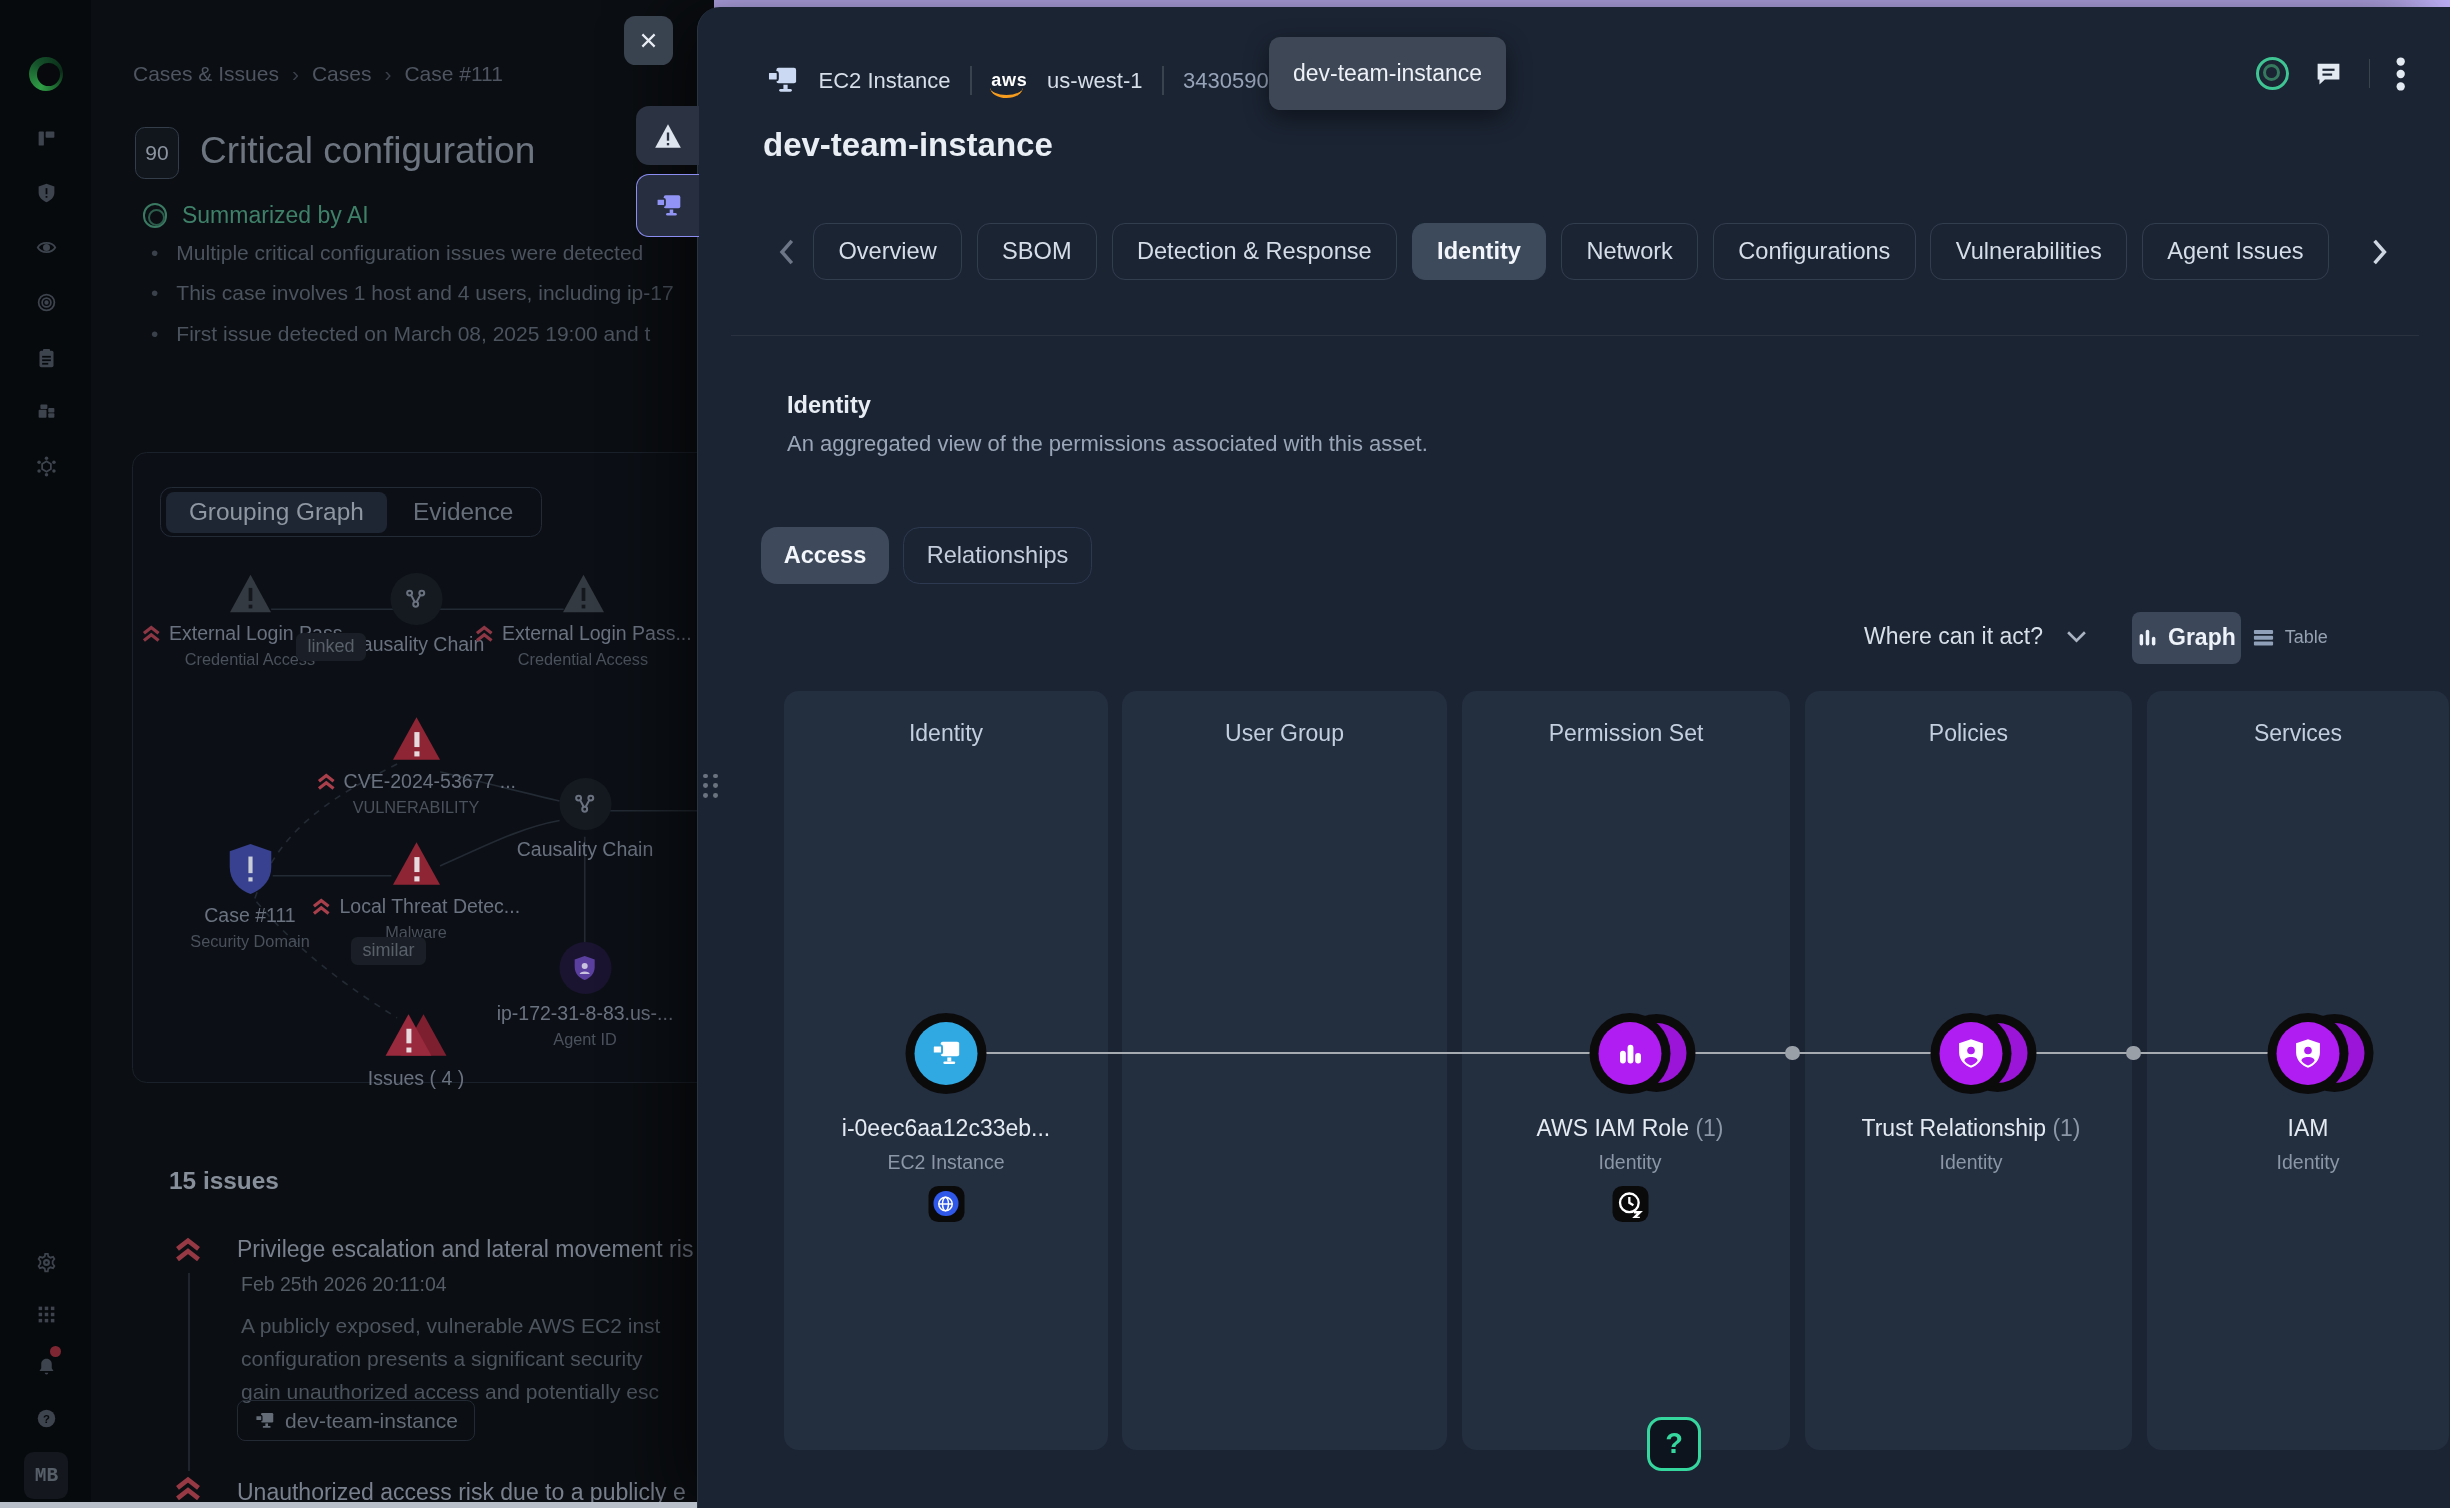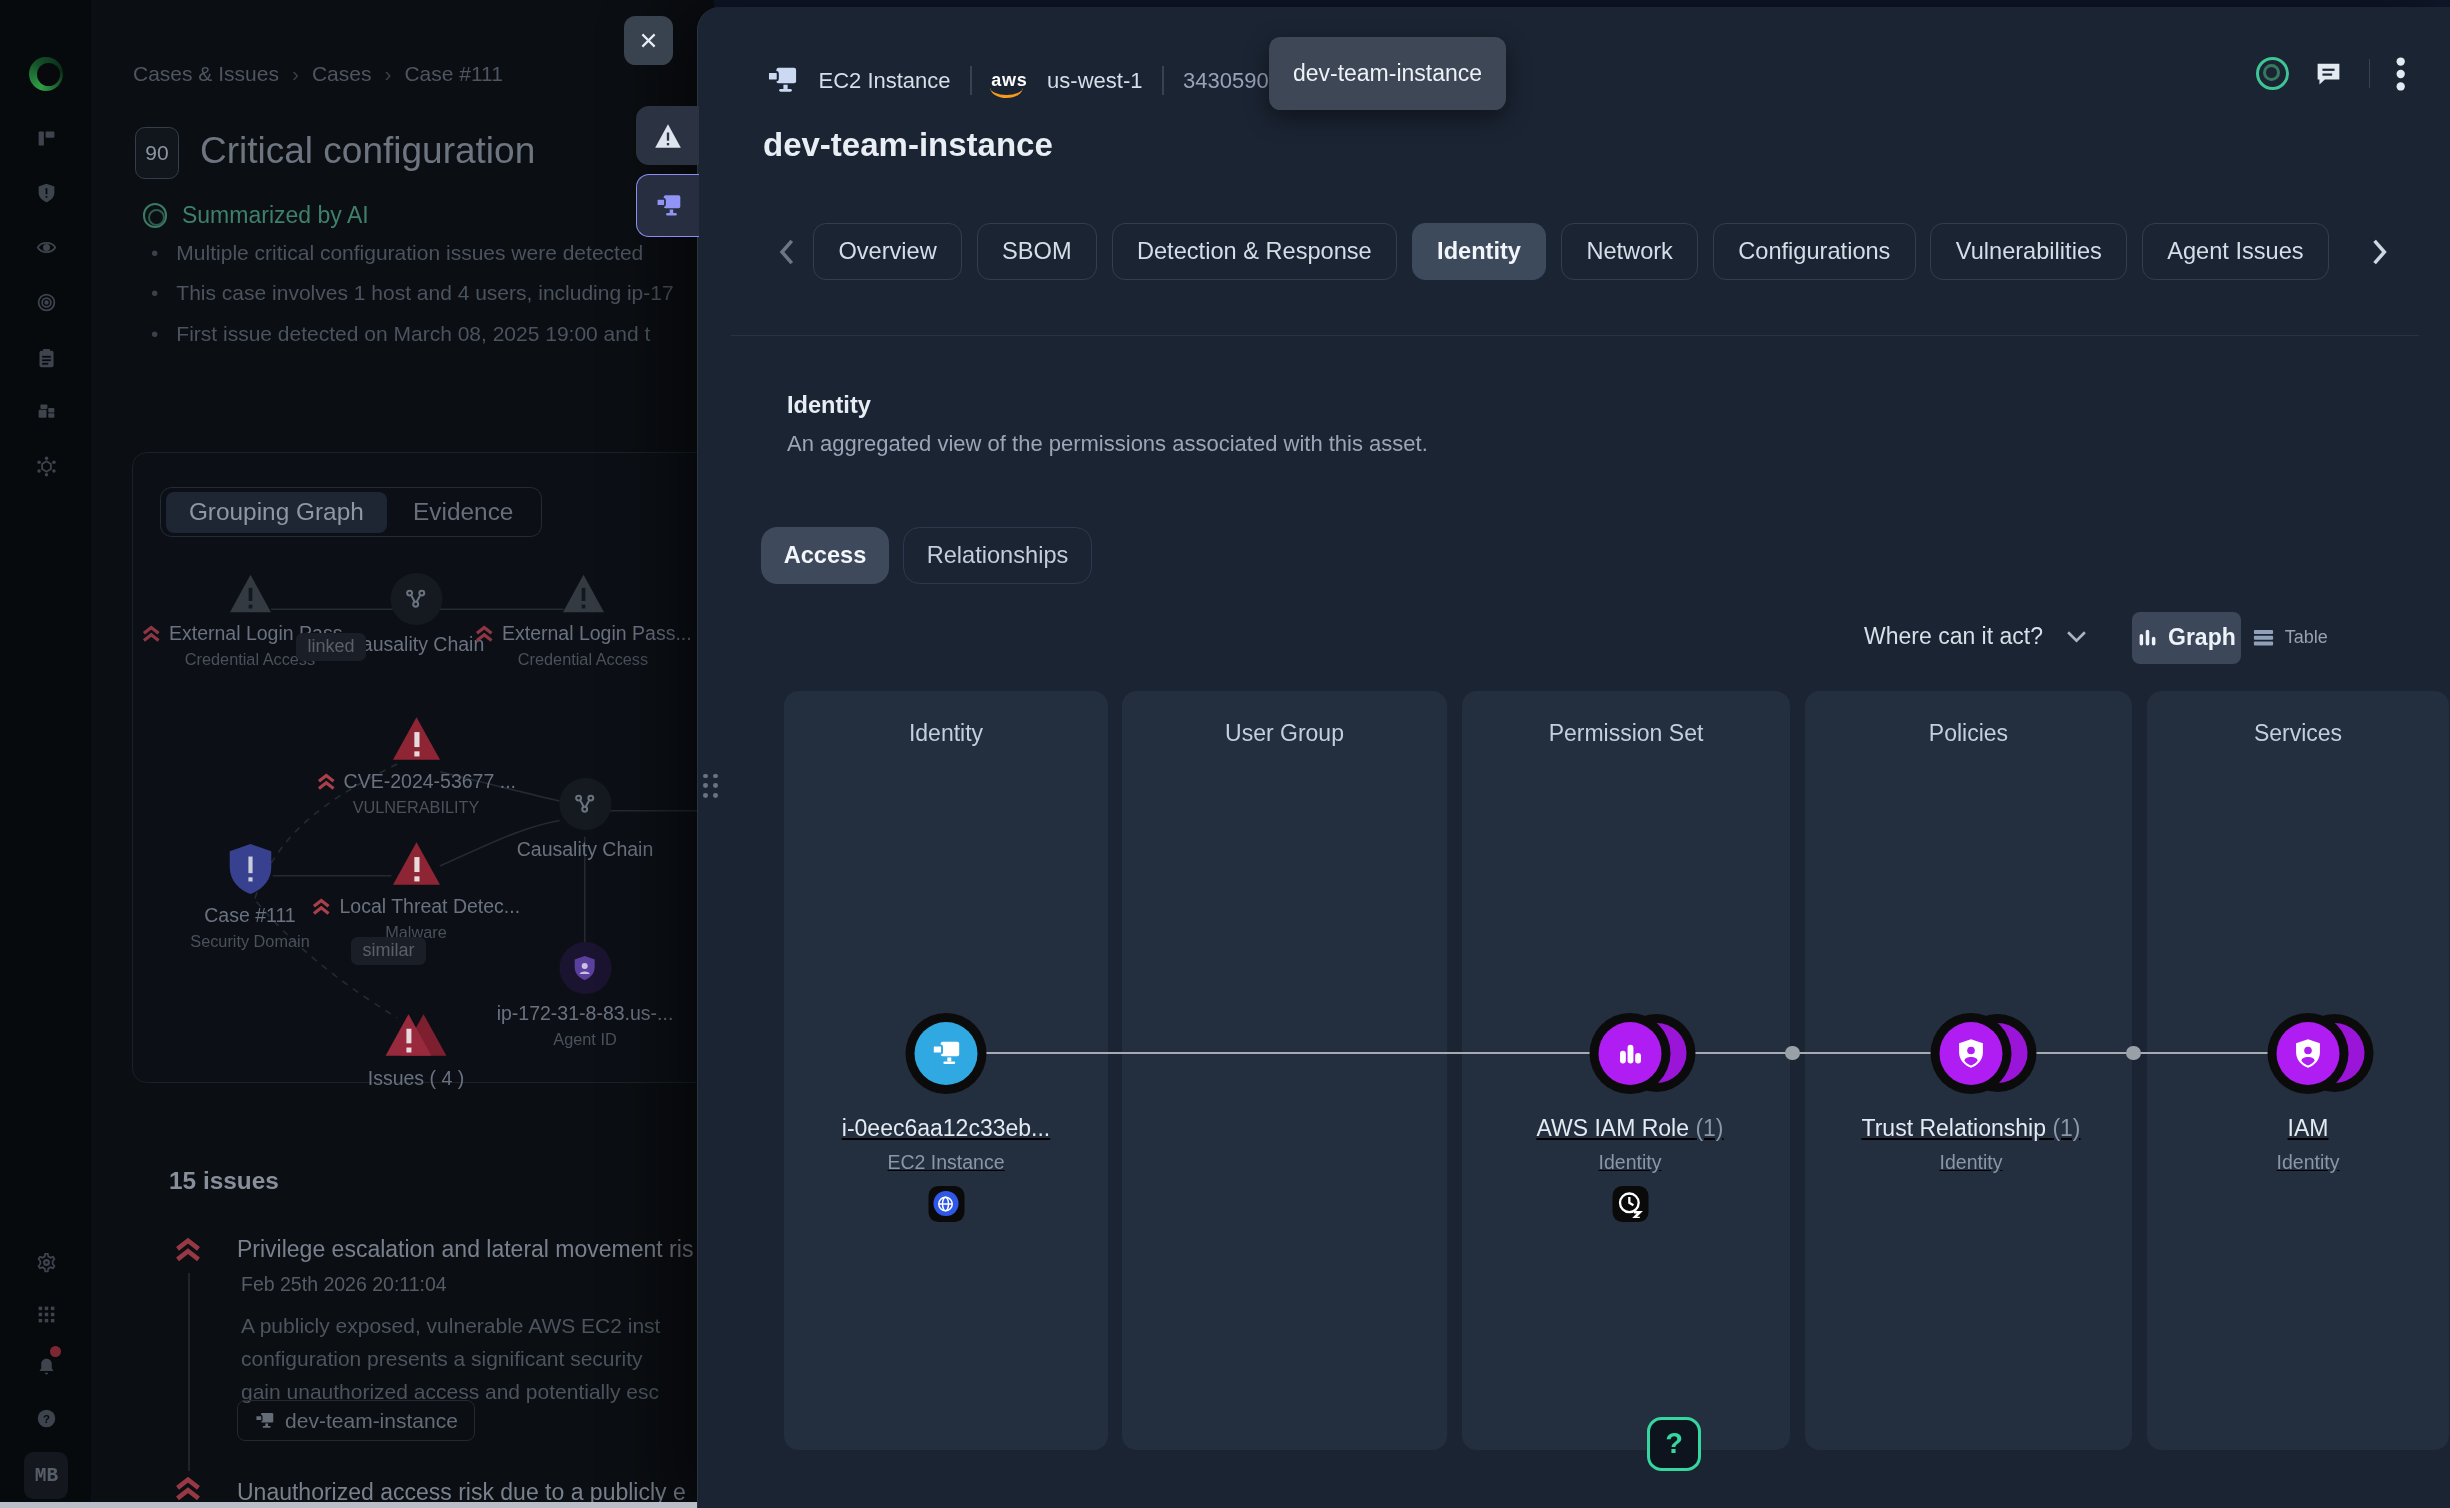--- a/index.html
+++ b/index.html
@@ -1,18 +1,18 @@
 <!DOCTYPE html>
 <html style="font-size:13px"><head>
 <meta charset="utf-8">
 <style>
   * { margin:0; padding:0; box-sizing:border-box; }
   html,body { background:#05070a; }
   body { font-family:"Liberation Sans", sans-serif; }
-  .screen { position:relative; width:2450px; height:1509px; overflow:hidden; background:#0f172a; }
+  .screen { position:relative; width:2450px; height:1509px; overflow:hidden; background:#c4b5fd; }
 
   
   .sidebar { position:absolute; left:0; top:0; width:91px; height:1509px; background:#070a0d; z-index:40; }
   .logo { position:absolute; left:29px; top:57px; width:34px; height:34px; border-radius:50%;
           background:conic-gradient(from 200deg,#2f9e45,#15522b,#0a2c18,#2f9e45); }
   .logo-in { position:absolute; left:8.1px; top:5.7px; width:23px; height:23px; border-radius:50%; background:#07090c; }
   .side-ic { position:absolute; left:36px; width:21px; height:21px; color:#3d444d; }
   .side-ic svg { width:21px; height:21px; display:block; }
   .bell-dot { position:absolute; left:50px; top:1346px; width:11.4px; height:11.4px; border-radius:50%; background:#7e2733; z-index:2; }
   .avatar { position:absolute; left:24.4px; top:1452px; width:44px; height:47px; border-radius:9.8px; background:#14181e;
@@ -100,21 +100,21 @@
   .gt-btn { position:absolute; left:1434px; top:605px; width:109px; height:52px; background:#3c4759; border-radius:8.1px;
             display:flex; align-items:center; justify-content:center; gap:9.8px; color:#eef3f9; font-size:23px; font-weight:600; }
   .tbl-btn { position:absolute; left:1554px; top:605px; height:52px; display:flex; align-items:center; gap:9.8px; color:#96a1b2; font-size:18px; }
 
   .col { position:absolute; top:684px; height:759px; background:#232e3f; border-radius:14.6px; }
   .col-h { position:absolute; top:29px; width:100%; text-align:center; font-size:23px; color:#c3cfdf; }
 
   .edge-line { position:absolute; left:248px; top:1045px; width:1362px; height:2.4px; background:#a6abb2; z-index:2; }
   .edge-dot { position:absolute; top:1039px; width:14.6px; height:14.6px; border-radius:50%; background:#9aa0a8; z-index:3; }
 
-  .node { position:absolute; top:1006px; transform:translateX(-50%); width:293px; display:flex; flex-direction:column; align-items:center; z-index:4;text-decoration:underline; }
+  .node { position:absolute; top:1006px; transform:translateX(-50%); width:293px; display:flex; flex-direction:column; align-items:center; z-index:4; }
   .ring { position:relative; width:81px; height:81px; }
   .c-front { position:absolute; left:0; top:0; width:81px; height:81px; border-radius:50%; background:#0b0b0c;
              display:flex; align-items:center; justify-content:center; z-index:2; }
   .c-inner { width:63px; height:63px; border-radius:50%; display:flex; align-items:center; justify-content:center; }
   .c-back { position:absolute; left:28px; top:1.6px; width:78px; height:78px; border-radius:50%; background:#0b0b0c;
             display:flex; align-items:center; justify-content:center; z-index:1; }
   .c-back i { display:block; width:60px; height:60px; border-radius:50%; background:#9b15d8; }
   .blue { background:#30a9e2; } .purple { background:#b01df2; }
   .n-title { margin-top:21px; font-size:23px; color:#e3eaf2; white-space:nowrap; }
   .n-title .cnt { color:#8b96a6; }

